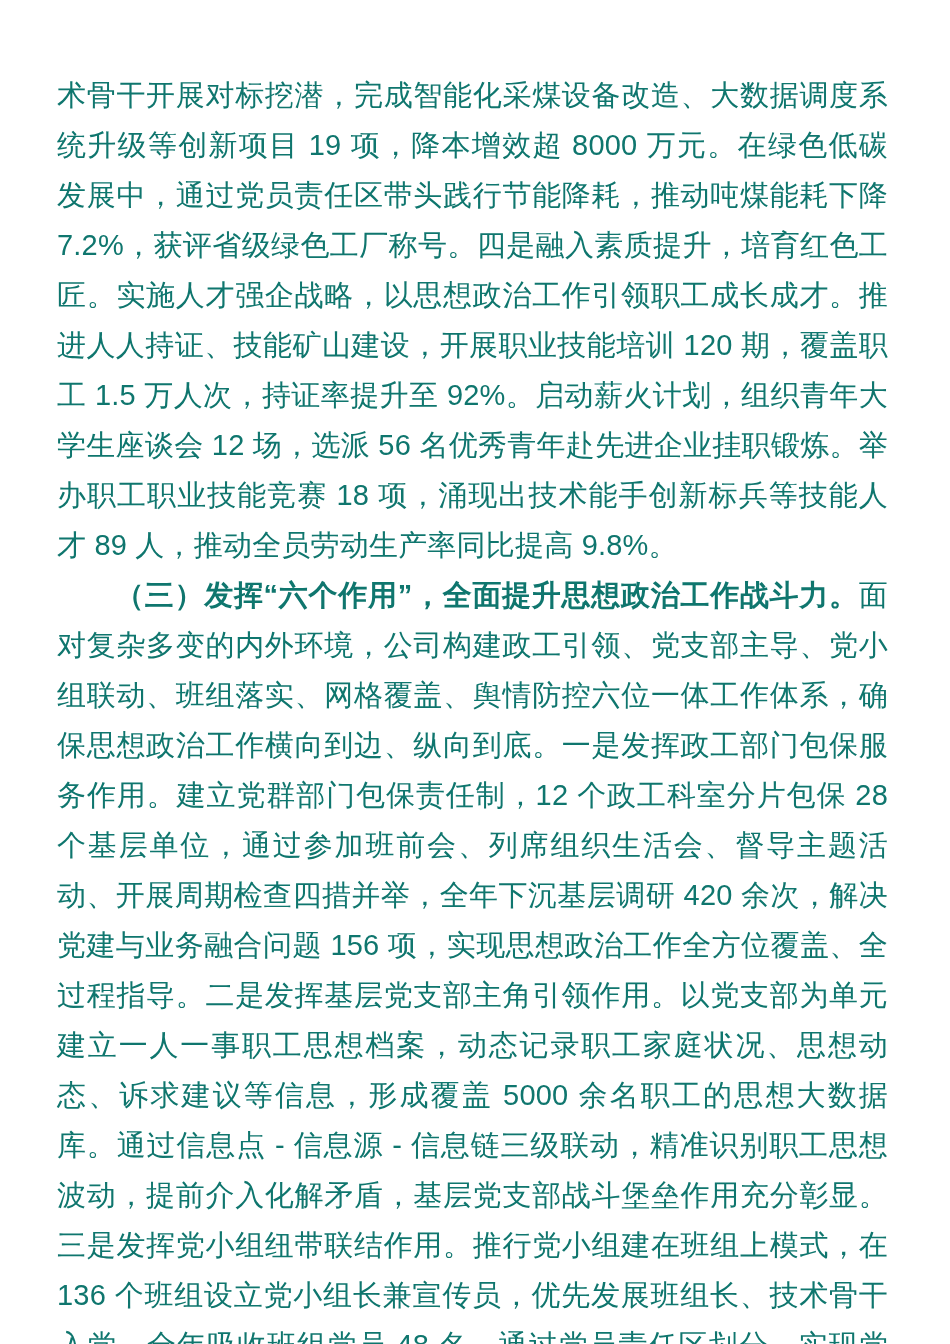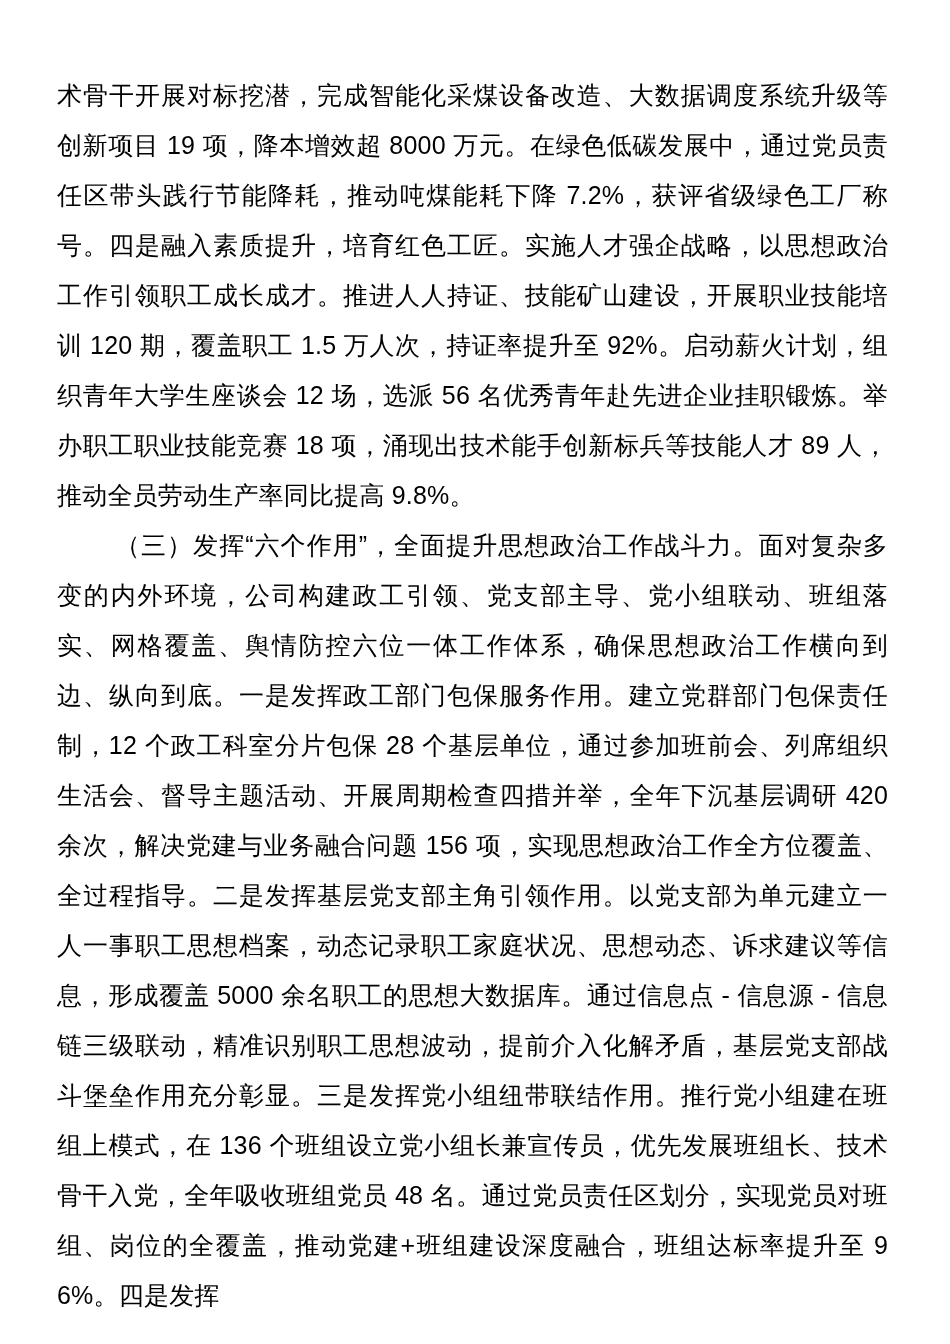--- a/index.html
+++ b/index.html
@@ -20,38 +20,38 @@
     background: #ffffff;
     box-sizing: border-box;
     padding: 70px 62px 0 57px;
   }
   .doc-body {
     width: 831px;
   }
   p.para {
     margin: 0;
     padding: 0;
-    color: #000000;
-    font-size: 25px;
+    color: #0f766e;
+    font-size: 29px;
     line-height: 50px;
     letter-spacing: 0.2px;
     text-align: justify;
     text-justify: inter-ideograph;
     font-weight: 400;
     word-break: break-all;
     -webkit-font-feature-settings: normal;
   }
   p.para.continued {
     text-indent: 0;
   }
   p.para.indented {
     text-indent: 58px;
   }
   .hd {
-    font-weight: normal;
+    font-weight: bold;
   }
 </style>
 </head>
 <body>
 
 <div class="page">
   <div class="doc-body">
 
     <p class="para continued"><span>术骨干开展对标挖潜，完成智能化采煤设备改造、大数据调度系统升级等创新项目 19 项，降本增效超 8000 万元。在绿色低碳发展中，通过党员责任区带头践行节能降耗，推动吨煤能耗下降 7.2%，获评省级绿色工厂称号。四是融入素质提升，培育红色工匠。实施人才强企战略，以思想政治工作引领职工成长成才。推进人人持证、技能矿山建设，开展职业技能培训 120 期，覆盖职工 1.5 万人次，持证率提升至 92%。启动薪火计划，组织青年大学生座谈会 12 场，选派 56 名优秀青年赴先进企业挂职锻炼。举办职工职业技能竞赛 18 项，涌现出技术能手创新标兵等技能人才 89 人，推动全员劳动生产率同比提高 9.8%。</span></p>
 

